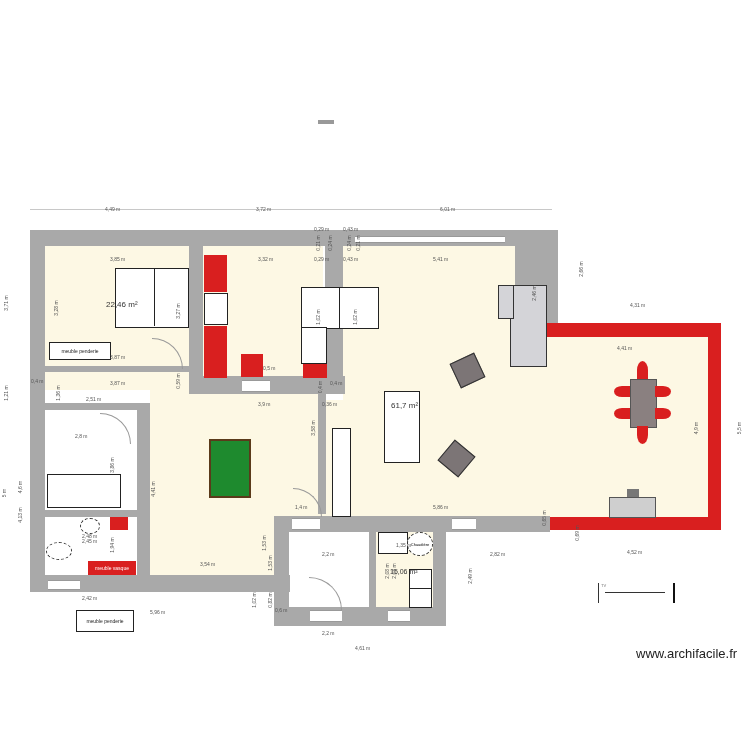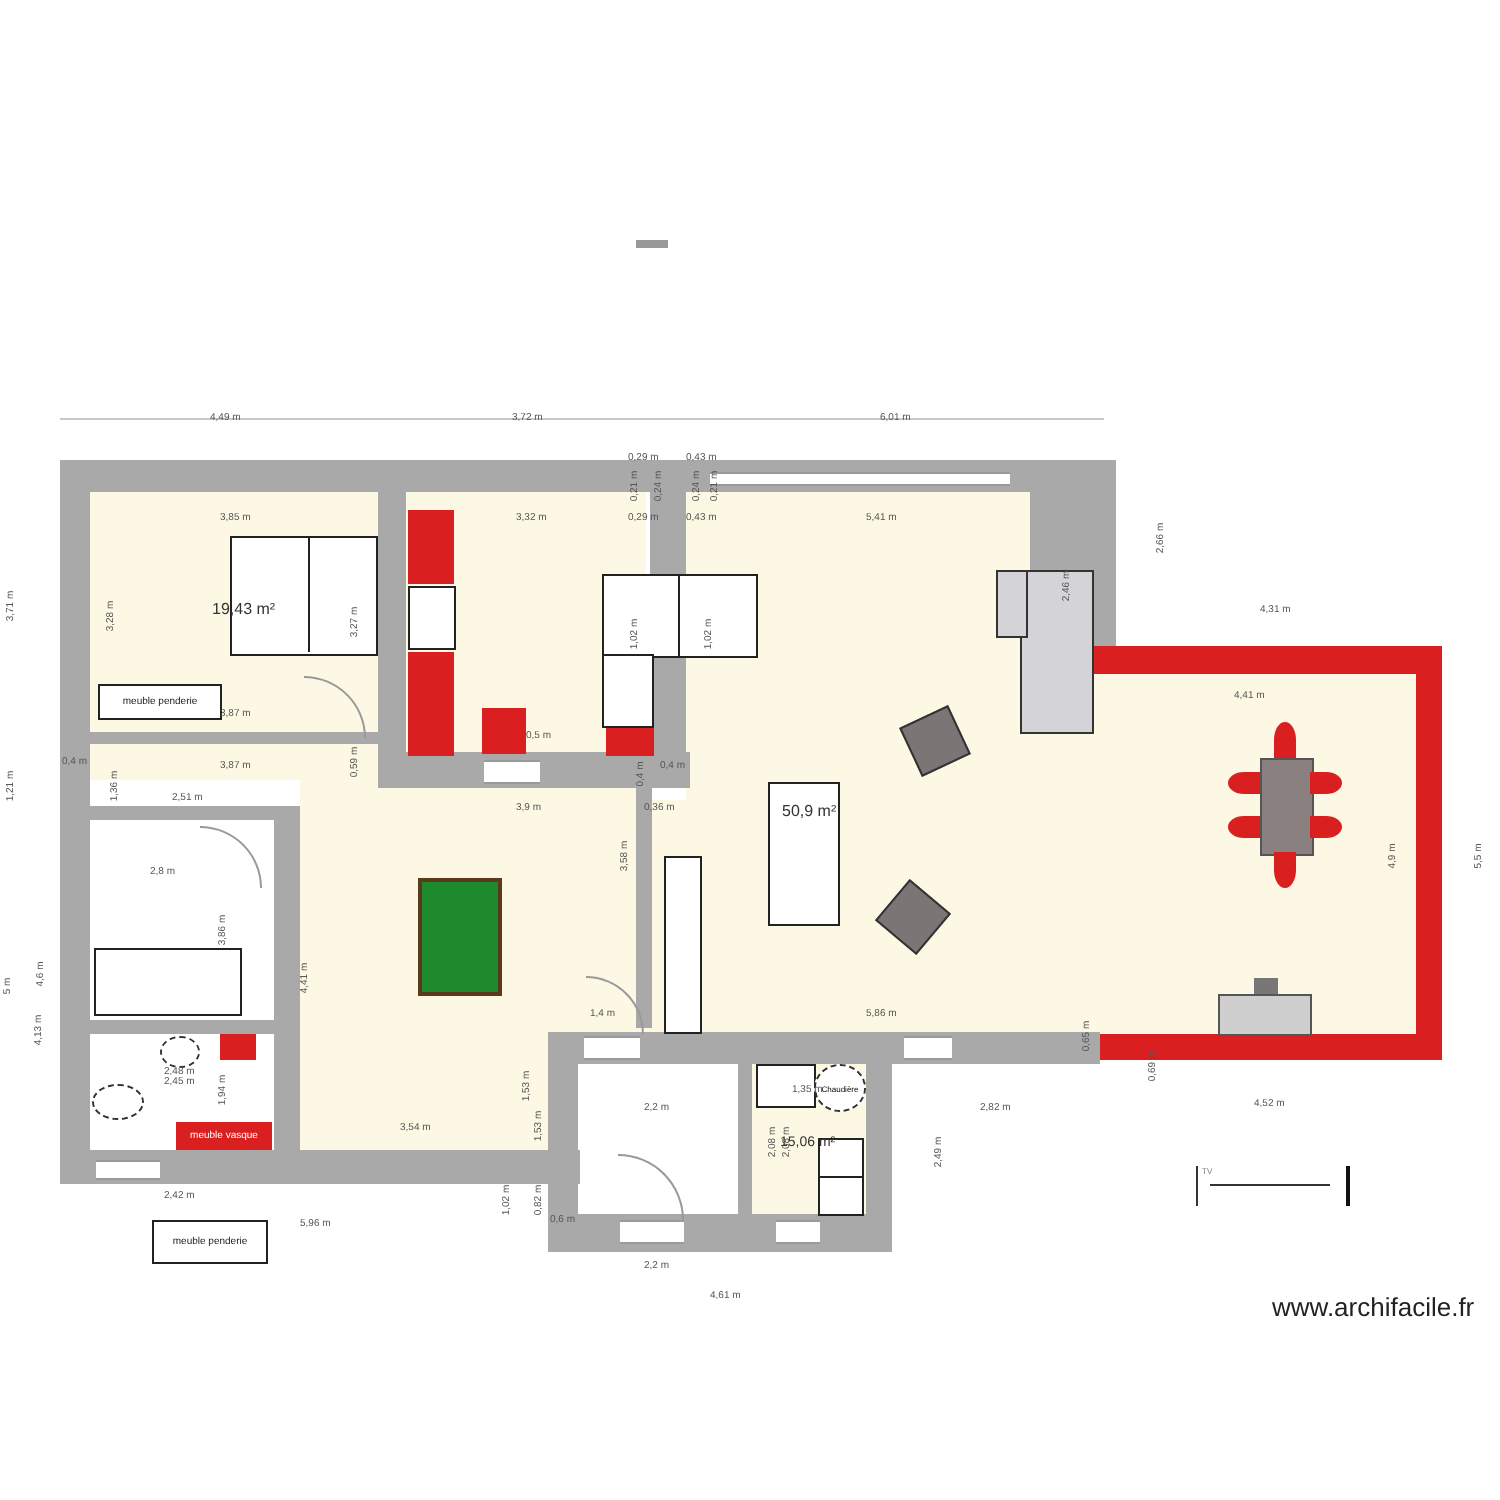--- a/index.html
+++ b/index.html
@@ -71,21 +71,21 @@
   <div class="win" style="left:355px;top:236px;width:150px;height:5px;"></div>
   <div class="win" style="left:242px;top:380px;width:28px;height:10px;"></div>
   <div class="win" style="left:48px;top:580px;width:32px;height:8px;"></div>
   <div class="win" style="left:292px;top:518px;width:28px;height:10px;"></div>
   <div class="win" style="left:452px;top:518px;width:24px;height:10px;"></div>
   <div class="win" style="left:310px;top:610px;width:32px;height:10px;"></div>
   <div class="win" style="left:388px;top:610px;width:22px;height:10px;"></div>
 
   <div class="white-obj" style="left:115px;top:268px;width:72px;height:58px;"></div>
   <div class="abs" style="left:154px;top:268px;width:1px;height:58px;background:#222;"></div>
-  <div class="area" style="left:106px;top:300px;">19,43 m²</div>
+  <div class="area" style="left:106px;top:300px;">22,46 m²</div>
   <div class="label-box" style="left:49px;top:342px;width:60px;height:16px;">meuble penderie</div>
   <div class="door" style="left:152px;top:338px;width:30px;height:30px;"></div>
   <div class="dim" style="left:110px;top:256px;">3,85 m</div>
   <div class="dim v" style="left:48px;top:305px;">3,28 m</div>
   <div class="dim v" style="left:170px;top:308px;">3,27 m</div>
   <div class="dim" style="left:110px;top:354px;">3,87 m</div>
 
   <div class="dim v" style="left:-2px;top:300px;">3,71 m</div>
   <div class="dim v" style="left:-2px;top:390px;">1,21 m</div>
   <div class="dim v" style="left:0px;top:490px;">5 m</div>
@@ -146,21 +146,21 @@
   <div class="dim" style="left:295px;top:504px;">1,4 m</div>
   <div class="dim v" style="left:305px;top:425px;">3,58 m</div>
   <div class="white-obj" style="left:332px;top:428px;width:17px;height:87px;"></div>
 
   <div class="dim" style="left:433px;top:256px;">5,41 m</div>
   <div class="abs" style="left:510px;top:285px;width:35px;height:80px;background:#d4d4d8;border:1px solid #333;"></div>
   <div class="abs" style="left:498px;top:285px;width:14px;height:32px;background:#d4d4d8;border:1px solid #333;"></div>
   <div class="dim v" style="left:526px;top:290px;">2,46 m</div>
   <div class="dim v" style="left:573px;top:266px;">2,66 m</div>
   <div class="white-obj" style="left:384px;top:391px;width:34px;height:70px;"></div>
-  <div class="area" style="left:391px;top:401px;">50,9 m²</div>
+  <div class="area" style="left:391px;top:401px;">61,7 m²</div>
   <div class="chair" style="left:454px;top:357px;width:25px;height:25px;transform:rotate(-25deg);"></div>
   <div class="chair" style="left:443px;top:445px;width:25px;height:25px;transform:rotate(40deg);"></div>
   <div class="dim" style="left:433px;top:504px;">5,86 m</div>
   <div class="dim v" style="left:536px;top:515px;">0,65 m</div>
 
   <div class="dim" style="left:630px;top:302px;">4,31 m</div>
   <div class="dim" style="left:617px;top:345px;">4,41 m</div>
   <div class="dim v" style="left:690px;top:425px;">4,9 m</div>
   <div class="dim v" style="left:733px;top:425px;">5,5 m</div>
   <div class="dim" style="left:627px;top:549px;">4,52 m</div>

